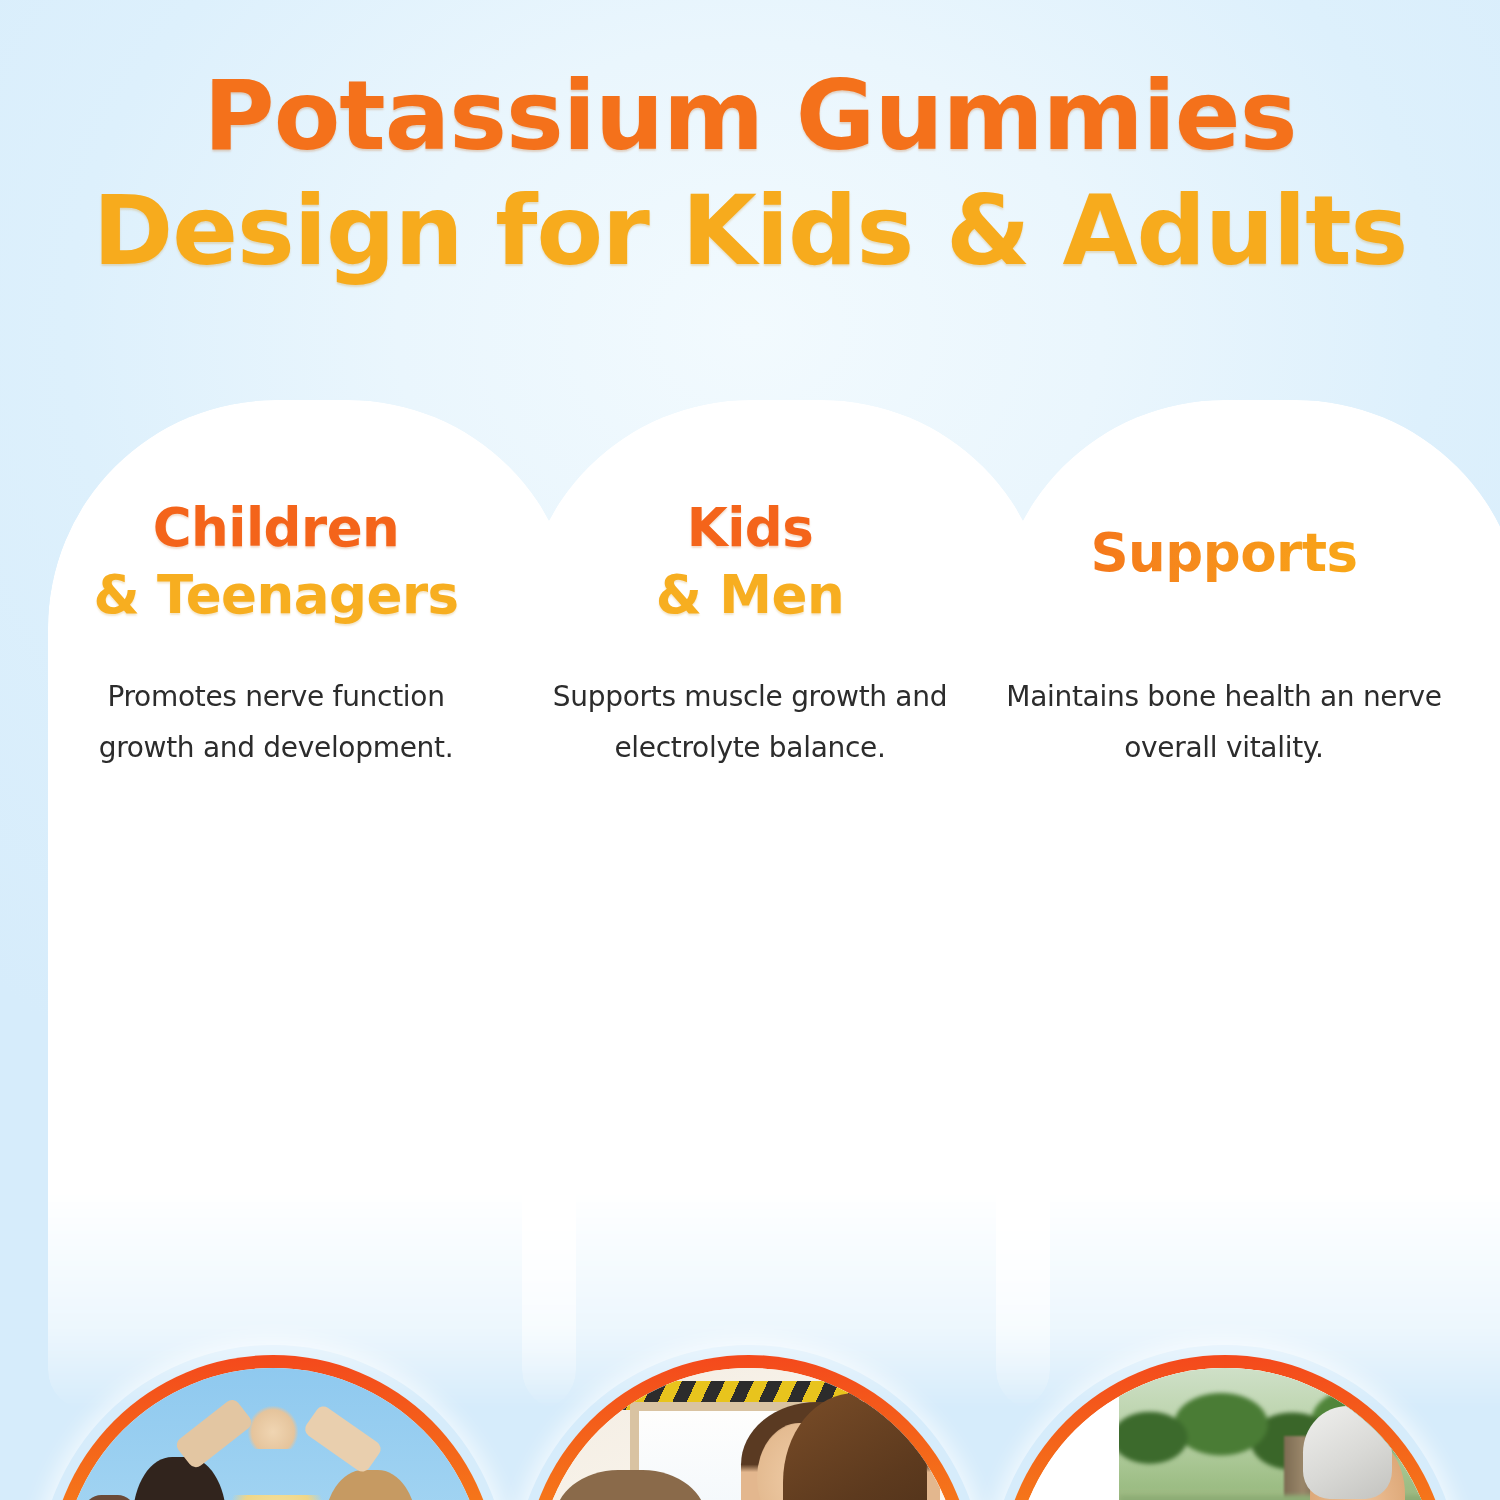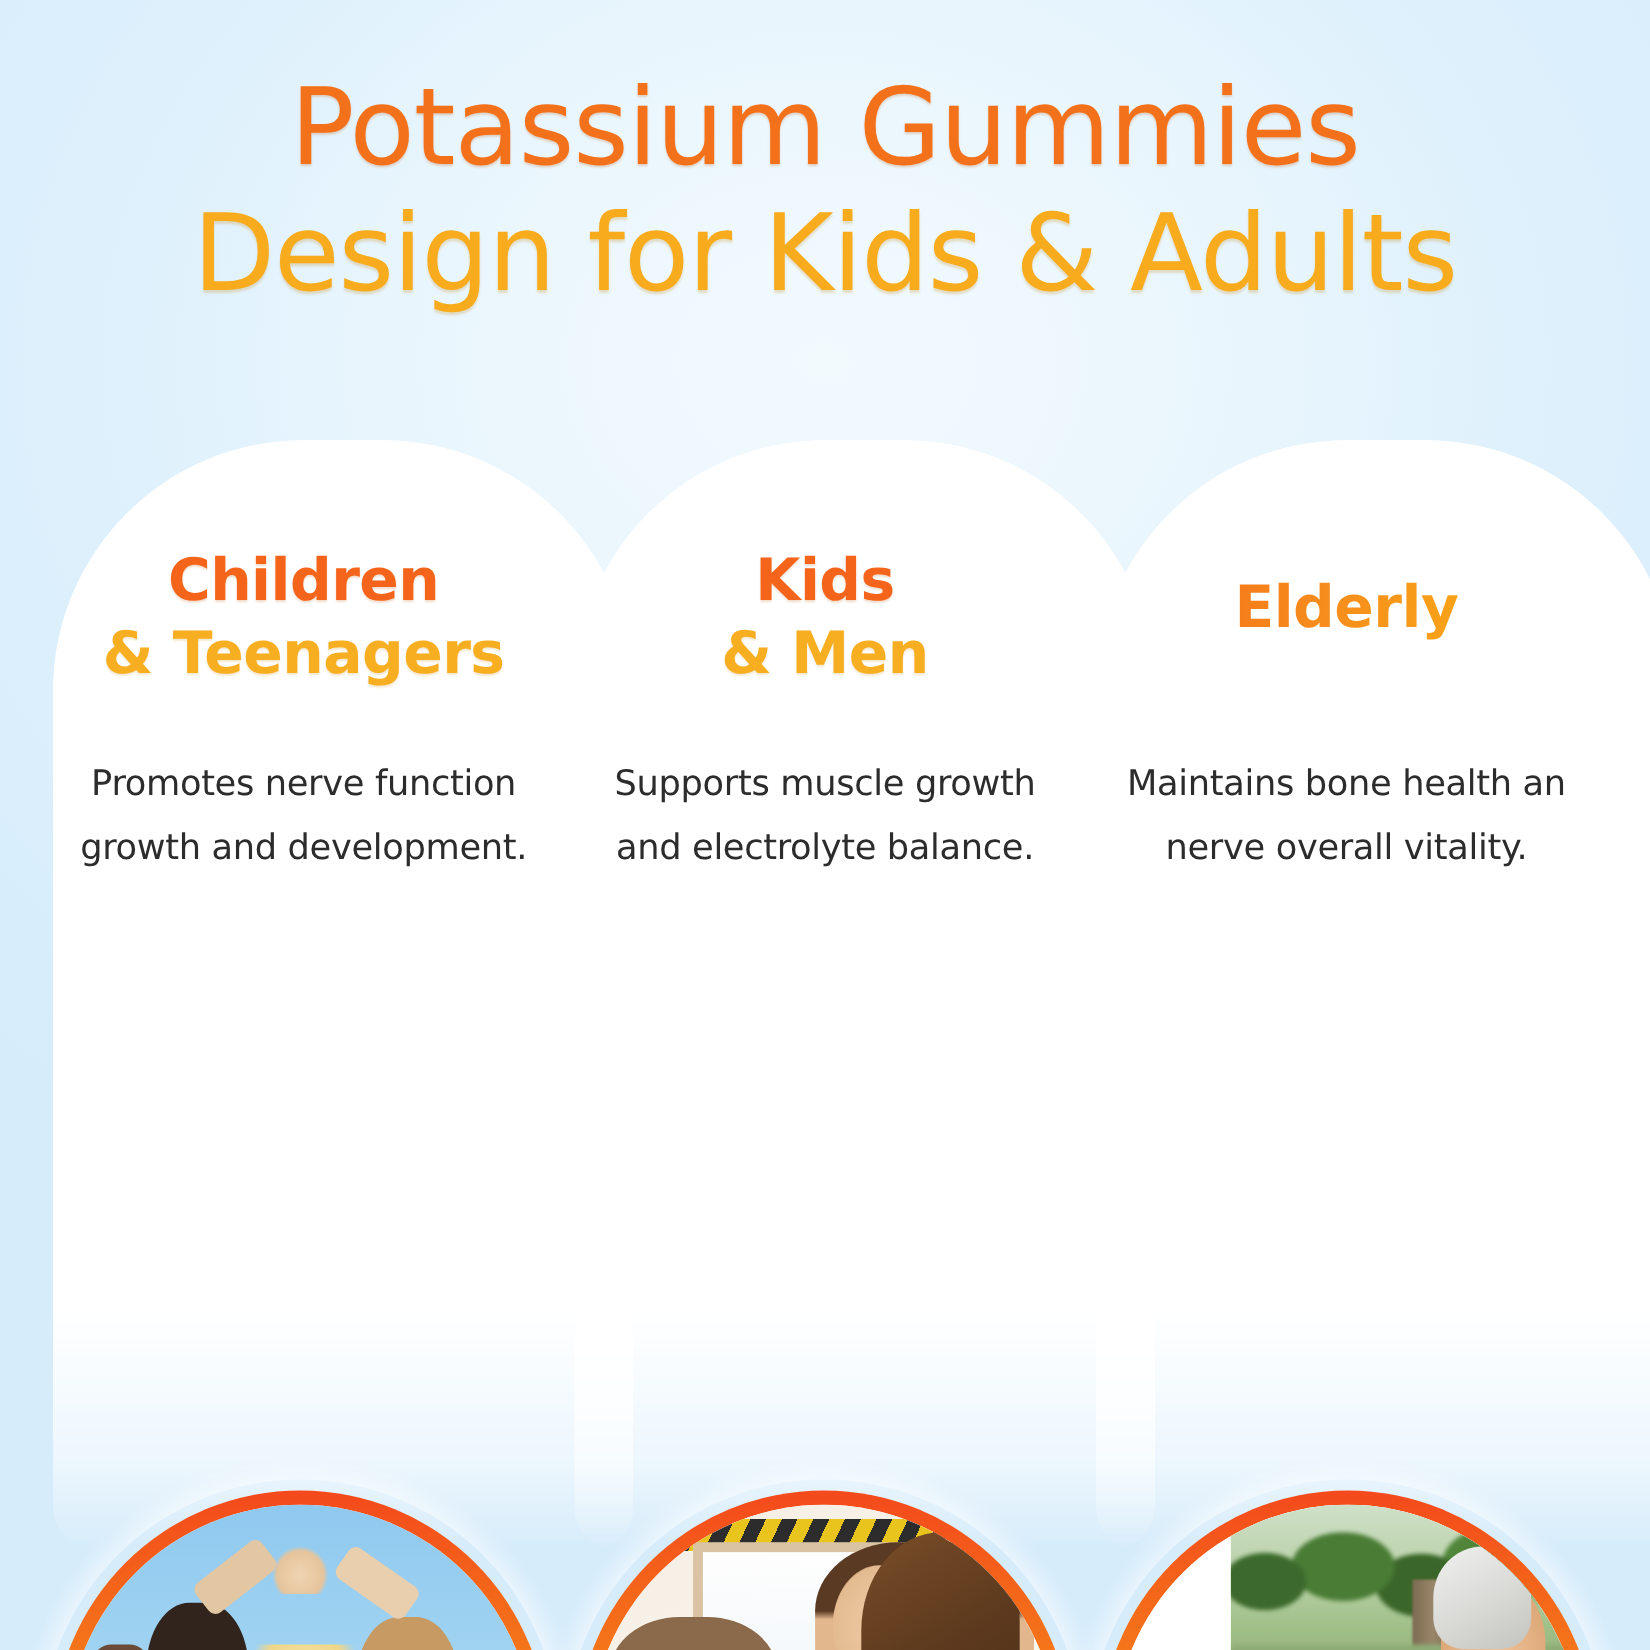--- a/index.html
+++ b/index.html
@@ -26,21 +26,21 @@
   
   .title-block {
     position: absolute;
     top: 62px;
     left: 0;
     width: 1500px;
     text-align: center;
   }
   .title-line {
     font-family: "DejaVu Sans", sans-serif;
-    font-weight: normal;
+    font-weight: bold;
     letter-spacing: -1px;
     line-height: 1.12;
     white-space: nowrap;
   }
   .title-line-1 {
     font-size: 97px;
     color: #f4711b;
     text-shadow: 0 2px 2px rgba(190,95,20,0.25);
   }
   .title-line-2 {
@@ -93,26 +93,26 @@
   .head-grad {
     background: linear-gradient(100deg, #f4641a 0%, #f68c1c 45%, #fbb915 100%);
     -webkit-background-clip: text;
     background-clip: text;
     color: transparent;
   }
   .card-3 .card-head { top: 120px; }
 
   .card-body {
     position: absolute;
-    top: 283px;
+    top: 272px;
     left: 8px;
     width: 440px;
     text-align: center;
     font-family: "DejaVu Sans", sans-serif;
-    font-size: 32px;
+    font-size: 28px;
     line-height: 1.82;
     color: #2c2c2c;
     letter-spacing: -0.3px;
   }
 
   
   .circle {
     position: absolute;
     width: 450px;
     height: 450px;
@@ -277,21 +277,21 @@
     <div class="card card-2">
       <div class="card-head">
         <div class="head-line head-top">Kids</div>
         <div class="head-line head-bot">&amp; Men</div>
       </div>
       <div class="card-body">Supports muscle growth and electrolyte balance.</div>
     </div>
 
     <div class="card card-3">
       <div class="card-head">
-        <div class="head-line head-grad">Elderly</div>
+        <div class="head-line head-grad">Supports</div>
       </div>
       <div class="card-body">Maintains bone health an nerve overall vitality.</div>
     </div>
 
     <div class="circle circle-1">
       <div class="circle-inner">
         <div class="photo-1">
 
           <div class="p1-fig p1-girl-left"></div>
           <div class="p1-fig p1-boy"></div>

